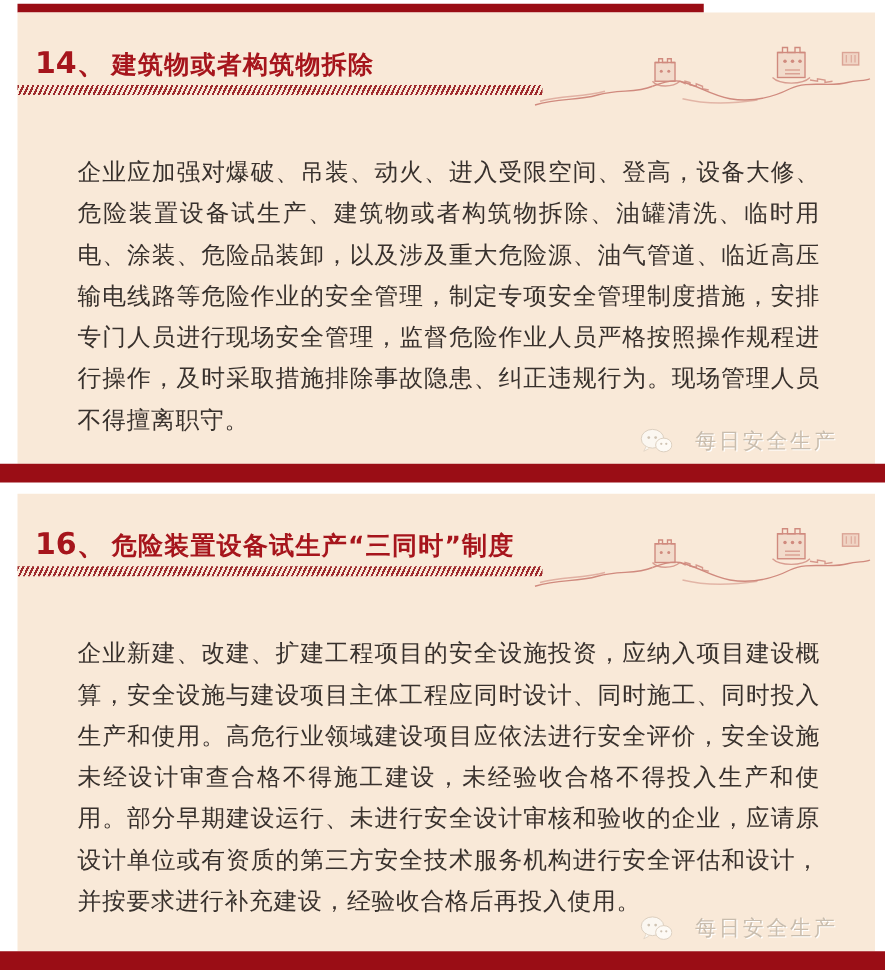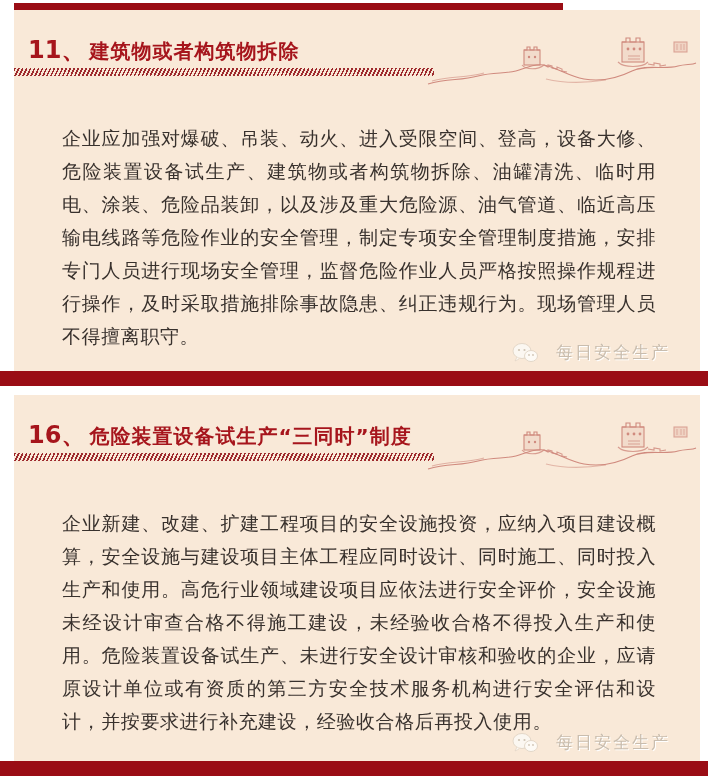--- a/index.html
+++ b/index.html
@@ -78,21 +78,21 @@
 </style>
 </head>
 <body>
 
 <div class="page">
 
   <div class="top-line"></div>
 
   <section class="panel panel-1">
     <div class="sec-header">
-      <span class="sec-num">11、</span><span class="sec-title">建筑物或者构筑物拆除</span>
+      <span class="sec-num">14、</span><span class="sec-title">建筑物或者构筑物拆除</span>
     </div>
     <div class="hatch"></div>
 
     <svg class="greatwall" viewBox="0 0 272 56" fill="none" stroke="#d08a7e" stroke-width="1.1">
       <path d="M2,50 C22,44 34,47 52,42 C70,37 82,41 96,35"></path>
       <path d="M6,47 C24,42 40,44 58,39" stroke-opacity="0.6"></path>
       <path d="M96,35 C104,32 112,30 118,31 C132,34 142,42 158,45 C176,48 192,44 206,37"></path>
       <path d="M206,37 C220,30 238,36 252,32 C260,30 266,31 270,29"></path>
       <path d="M120,45 C140,50 160,49 180,46" stroke-opacity="0.55"></path>
 
@@ -158,21 +158,21 @@
       <circle cx="208" cy="15" r="1.4" fill="#d08a7e" stroke="none"></circle>
       <circle cx="214" cy="15" r="1.4" fill="#d08a7e" stroke="none"></circle>
       <path d="M202,22 h12 M202,25 h12" stroke-opacity="0.7"></path>
       <path d="M192,28 C198,34 216,34 222,28" stroke-opacity="0.8"></path>
       <path d="M118,31 l4,2 v-2 l4,1 v2 l5,1 v-2 l5,2 v2 l5,1" stroke-opacity="0.85"></path>
       <path d="M222,30 l6,1 v-2 l6,1 v2 l6,-1" stroke-opacity="0.85"></path>
       <rect x="248" y="8" width="13" height="10" fill="rgba(208,138,126,0.22)" stroke-opacity="0.7"></rect>
       <path d="M251,10 v6 M255,10 v6 M258,10 v6" stroke-opacity="0.7" stroke-width="0.8"></path>
     </svg>
 
-    <p class="sec-body">企业新建、改建、扩建工程项目的安全设施投资，应纳入项目建设概算，安全设施与建设项目主体工程应同时设计、同时施工、同时投入生产和使用。高危行业领域建设项目应依法进行安全评价，安全设施未经设计审查合格不得施工建设，未经验收合格不得投入生产和使用。危险装置设备试生产、未进行安全设计审核和验收的企业，应请原设计单位或有资质的第三方安全技术服务机构进行安全评估和设计，并按要求进行补充建设，经验收合格后再投入使用。</p>
+    <p class="sec-body">企业新建、改建、扩建工程项目的安全设施投资，应纳入项目建设概算，安全设施与建设项目主体工程应同时设计、同时施工、同时投入生产和使用。高危行业领域建设项目应依法进行安全评价，安全设施未经设计审查合格不得施工建设，未经验收合格不得投入生产和使用。部分早期建设运行、未进行安全设计审核和验收的企业，应请原设计单位或有资质的第三方安全技术服务机构进行安全评估和设计，并按要求进行补充建设，经验收合格后再投入使用。</p>
 
     <div class="watermark">
       <svg class="wm-icon" viewBox="0 0 26 22">
         <ellipse cx="10" cy="9" rx="9" ry="7.5" fill="#fbf7f1" stroke="#ddd0c0" stroke-width="0.8"></ellipse>
         <ellipse cx="19" cy="14" rx="6.5" ry="5.5" fill="#fdfaf5" stroke="#ddd0c0" stroke-width="0.8"></ellipse>
         <circle cx="7" cy="8" r="1.1" fill="#cfc3b3"></circle>
         <circle cx="12.5" cy="8" r="1.1" fill="#cfc3b3"></circle>
         <circle cx="17" cy="13" r="0.9" fill="#cfc3b3"></circle>
         <circle cx="21" cy="13" r="0.9" fill="#cfc3b3"></circle>
         <path d="M5,15 l-2,4 l4,-2" fill="#fbf7f1" stroke="#ddd0c0" stroke-width="0.6"></path>

